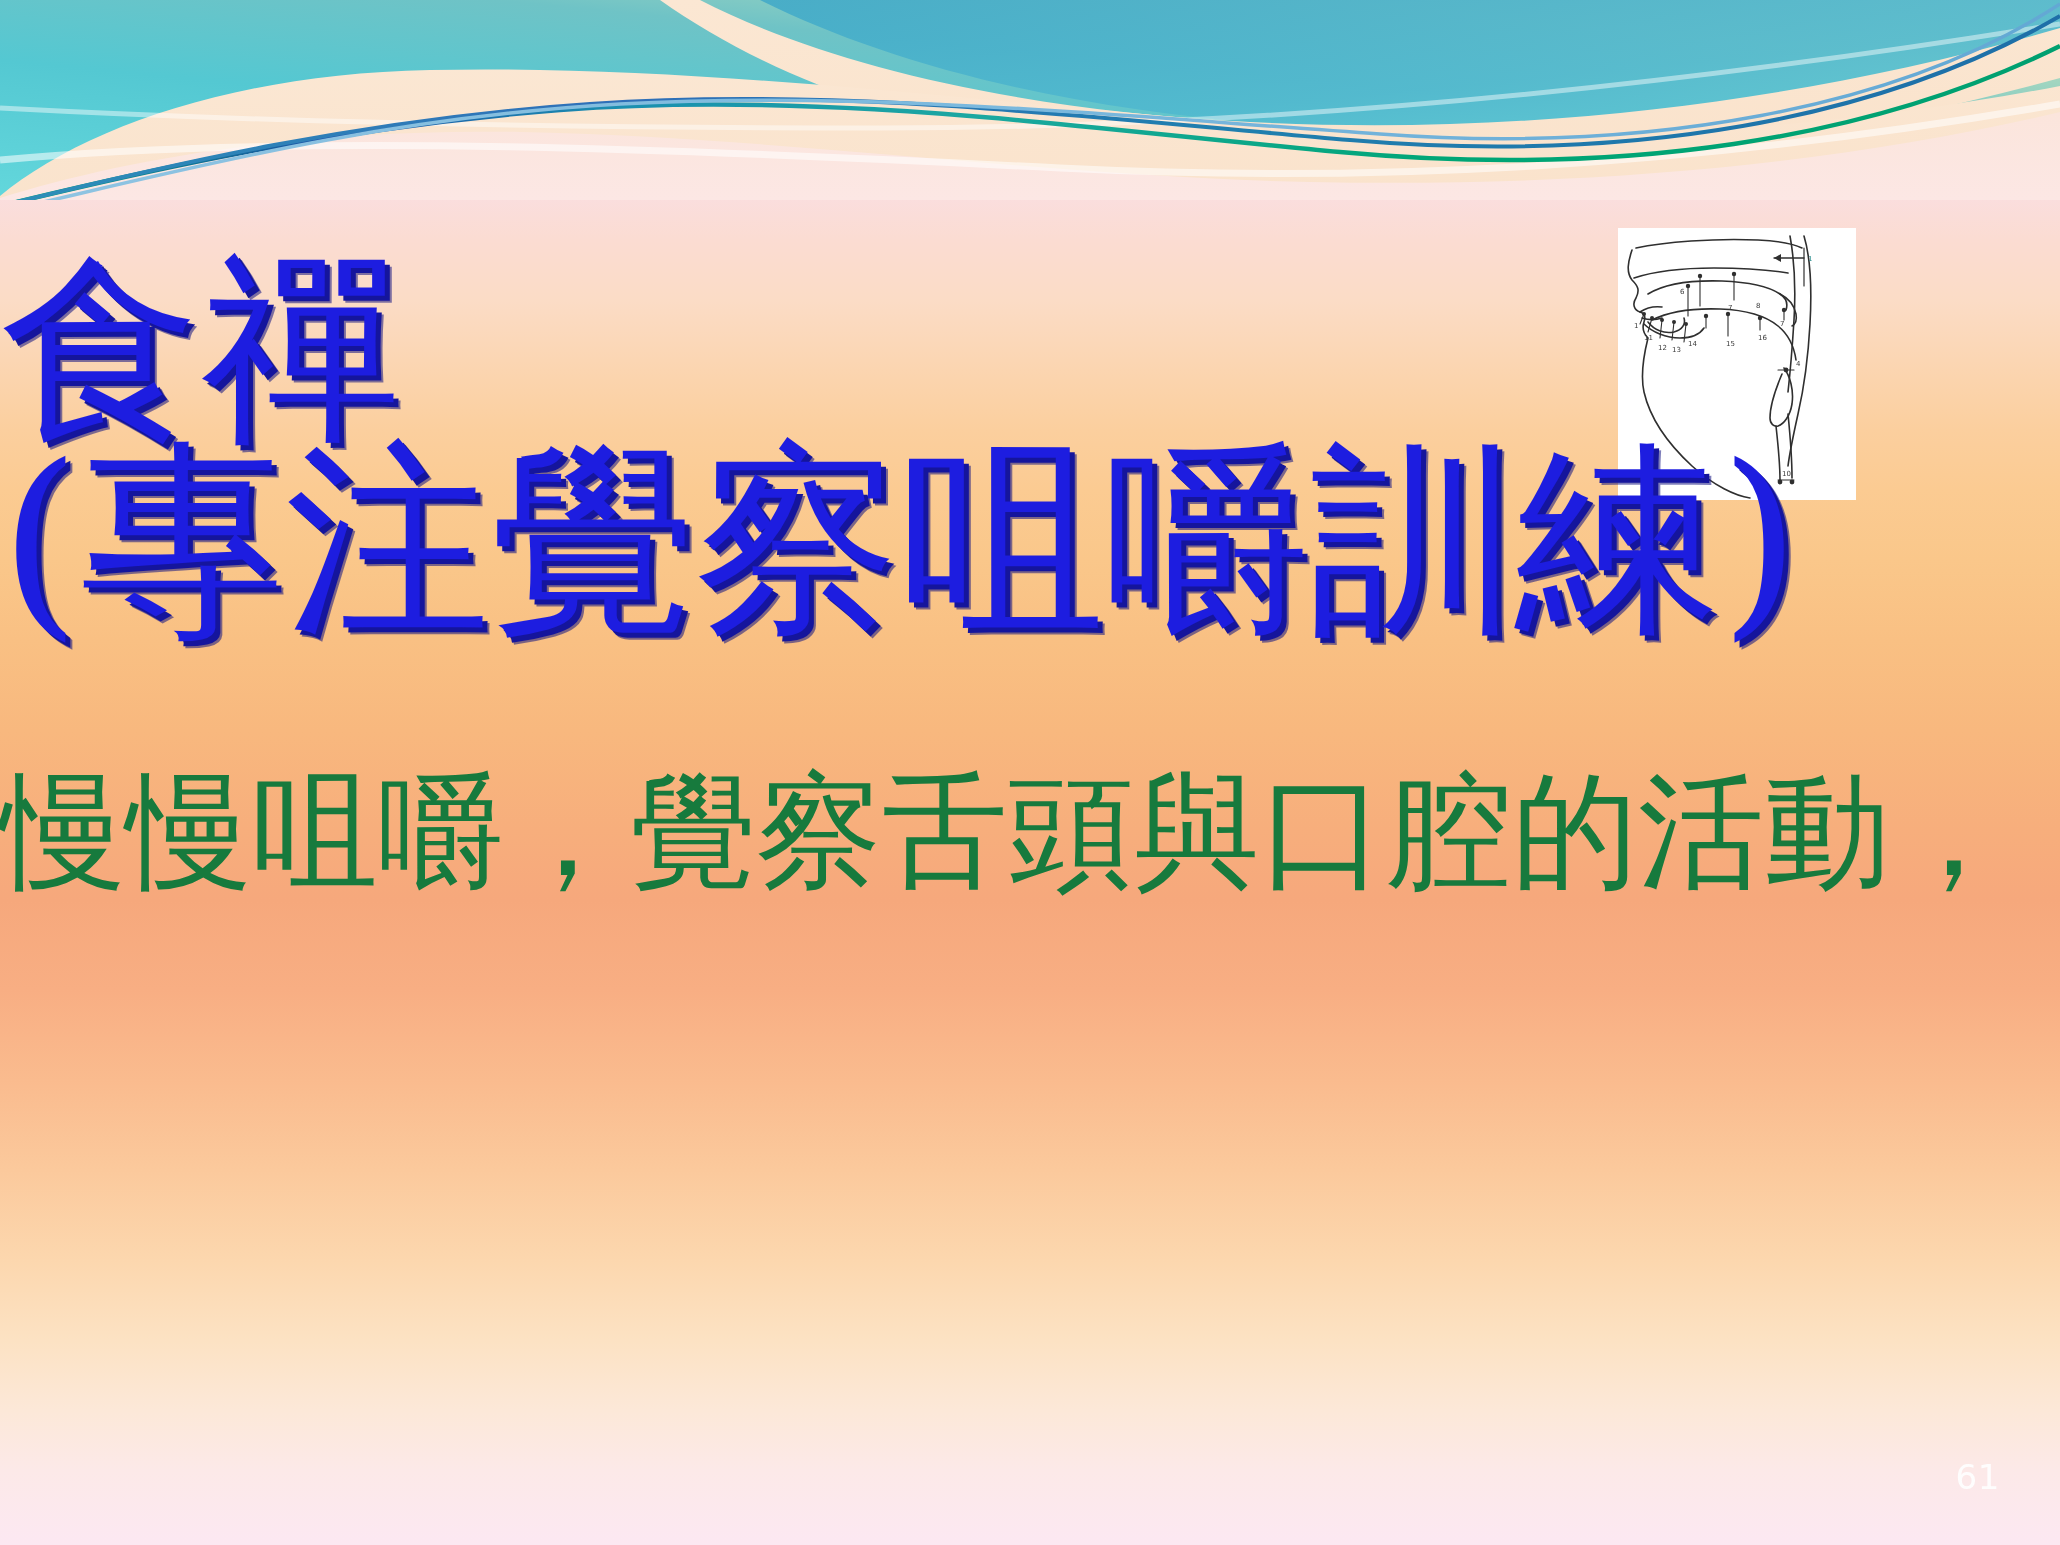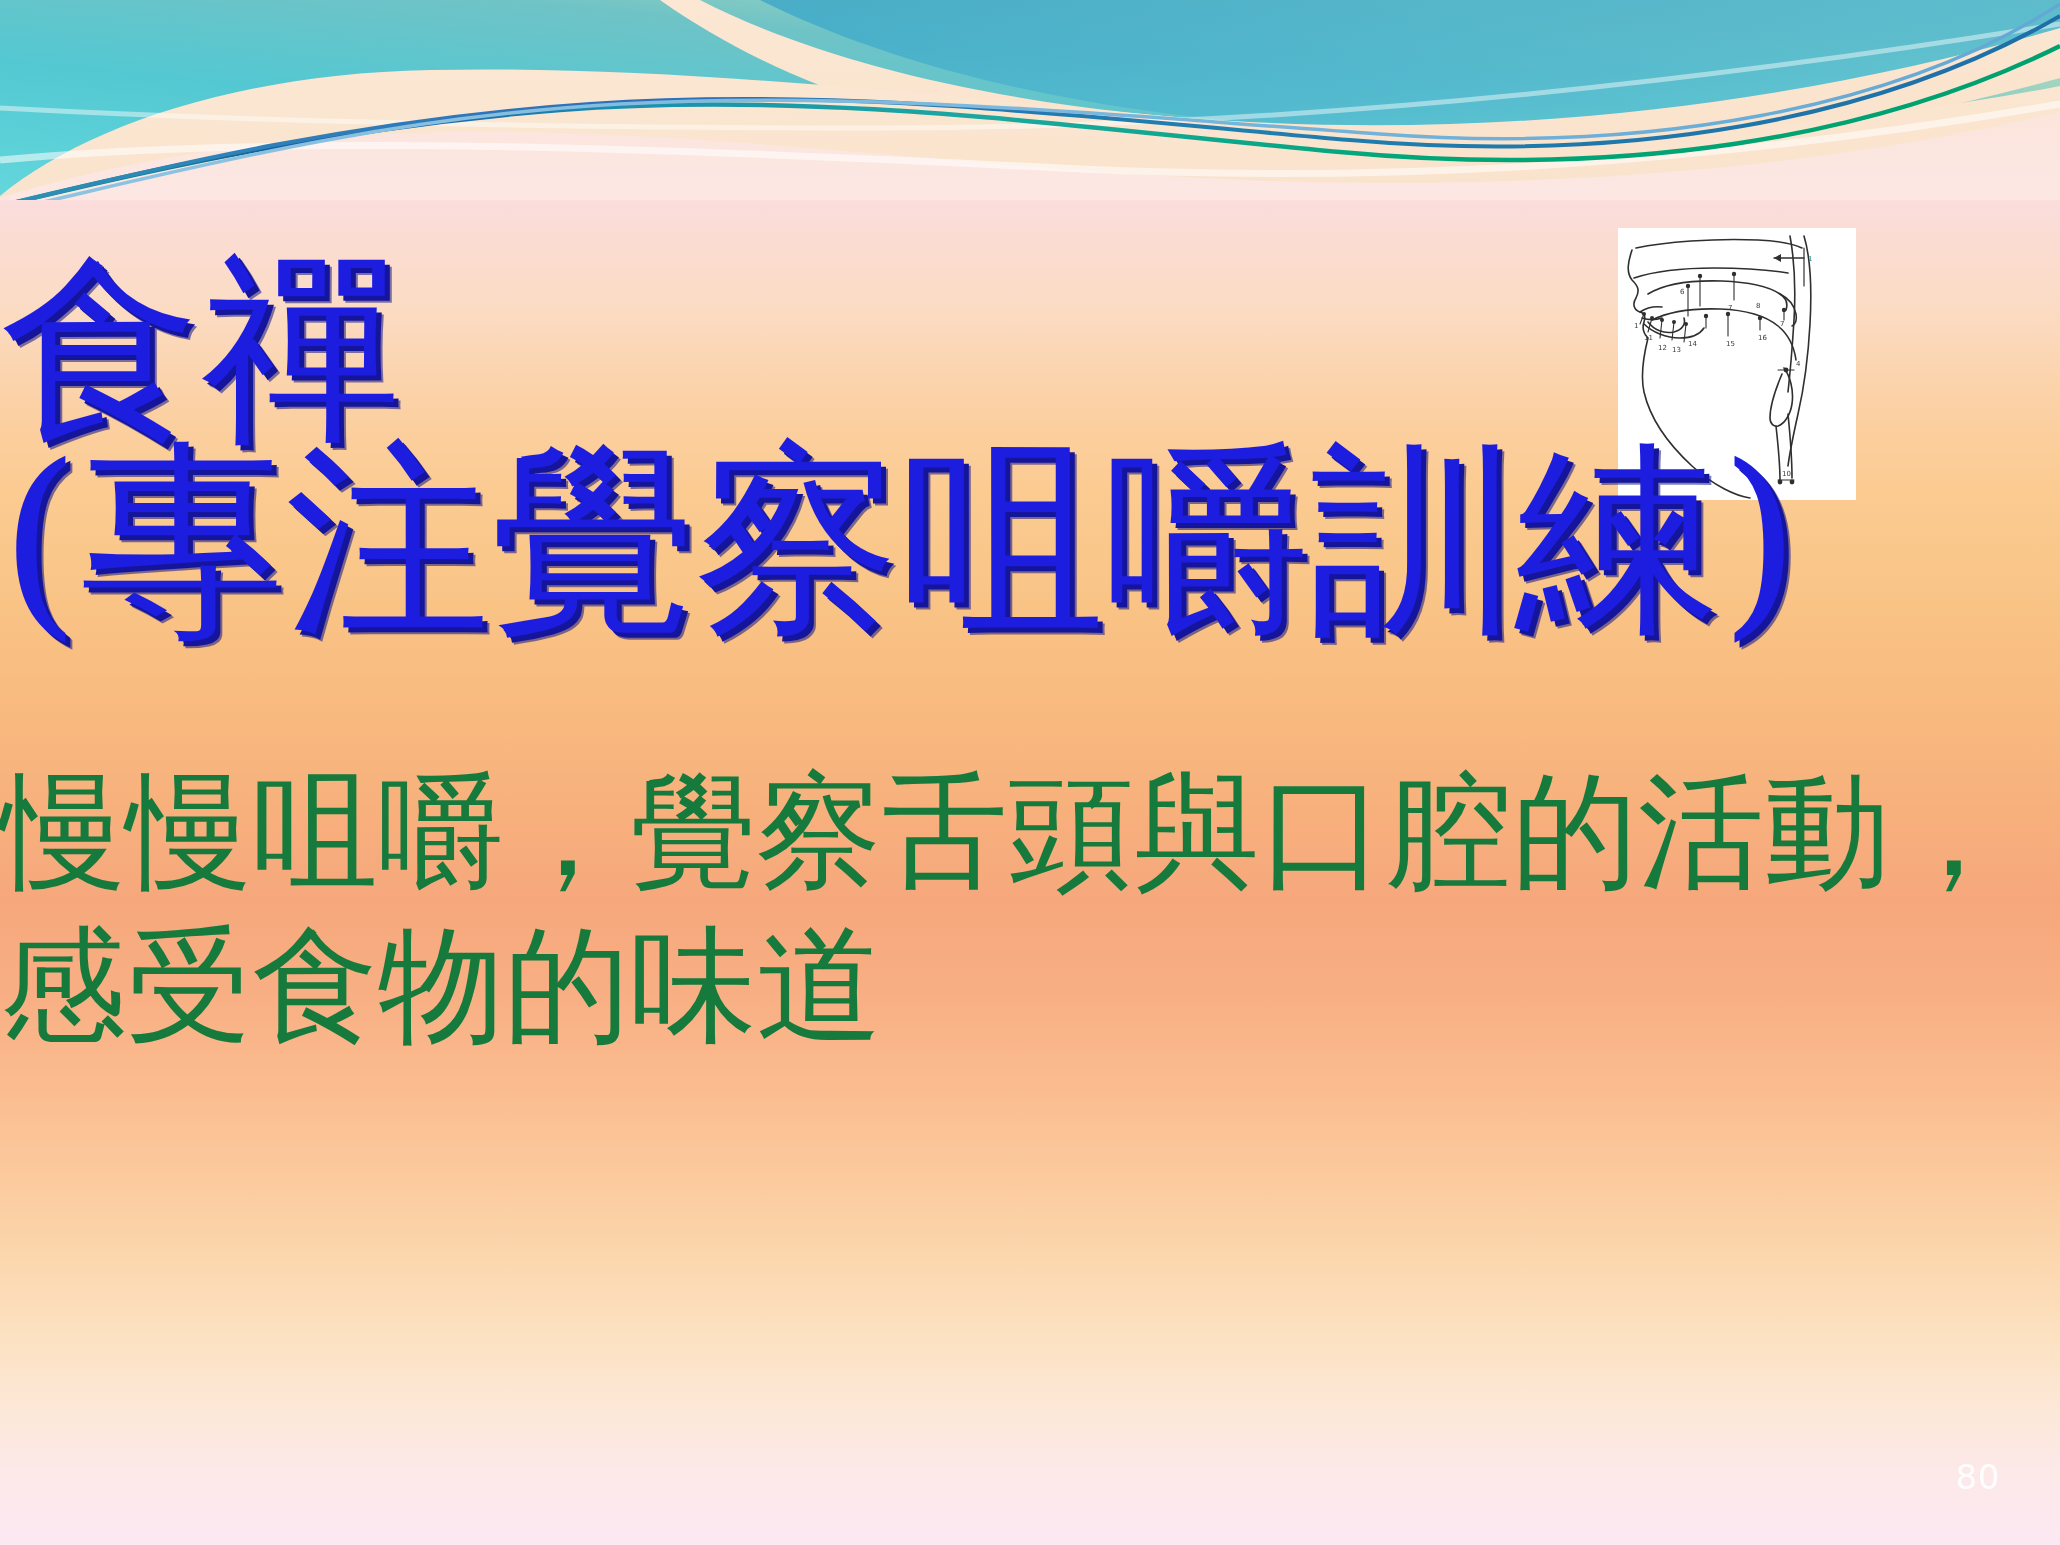--- a/index.html
+++ b/index.html
@@ -307,19 +307,18 @@
   </div>
 
   <div id="text-block">
 
     <div class="title-main">食禪</div>
 
     <div class="title-line2">(專注覺察咀嚼訓練)</div>
 
     <div class="subtitle">
       <span class="l1">慢慢咀嚼，覺察舌頭與口腔的活動，</span>
-      <span class="l2">感受食物的味道</span>
     </div>
   </div>
 
-  <div id="page-number">80</div>
+  <div id="page-number">61</div>
 
 </div>
 
 </body></html>

